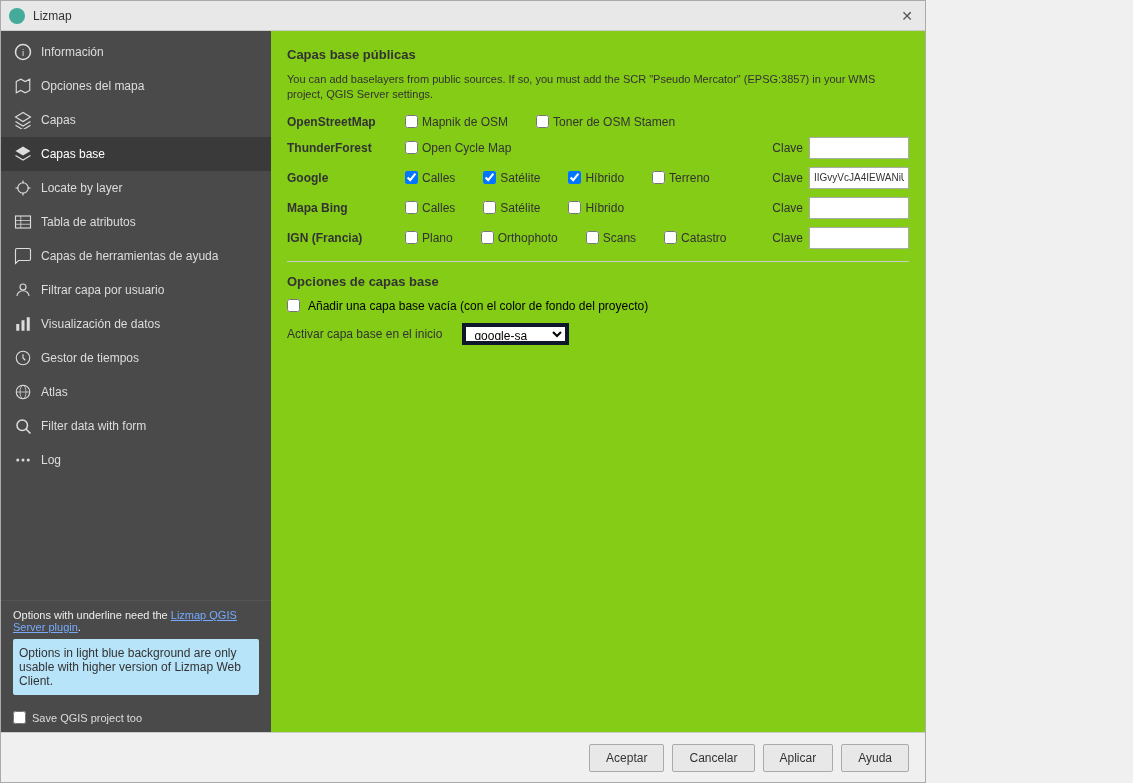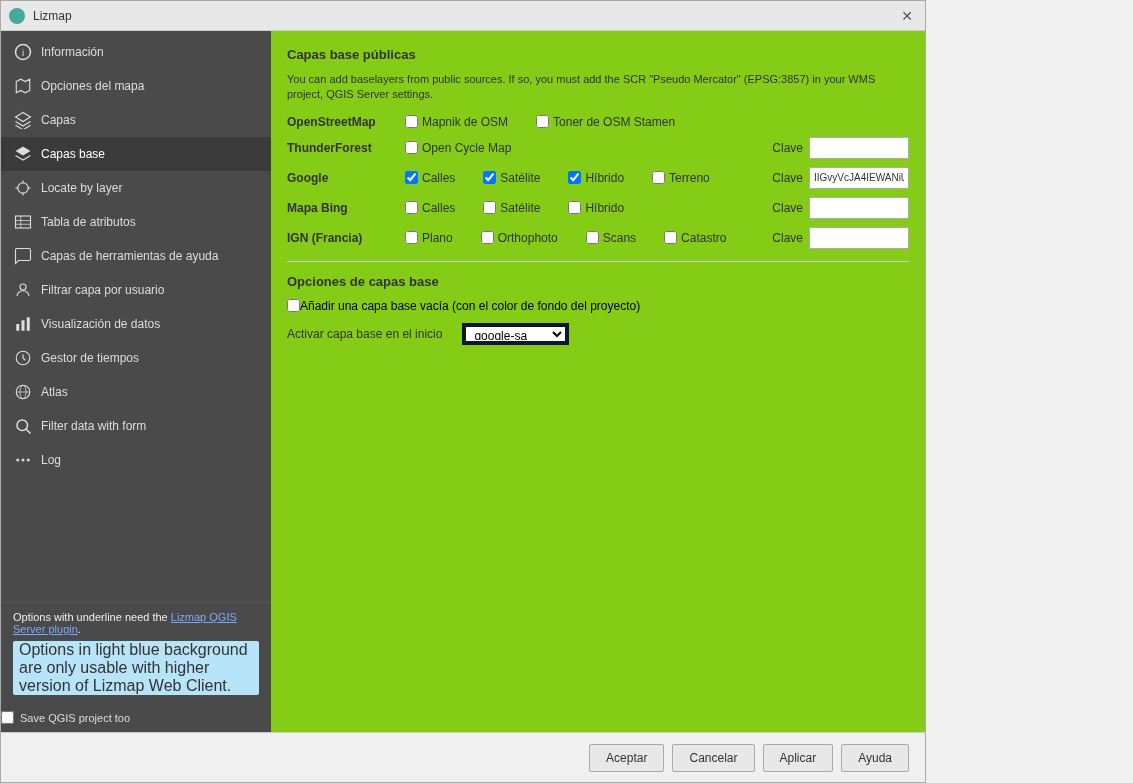--- a/index.html
+++ b/index.html
@@ -17,23 +17,23 @@
     
     .sidebar { width: 270px; background: #4a4a4a; color: #eee; display: flex; flex-direction: column; flex-shrink: 0; }
     .sidebar-items { flex: 1; overflow-y: auto; padding: 4px 0; }
     .sidebar-item { display: flex; align-items: center; padding: 7px 12px; cursor: pointer; color: #ddd; font-size: 12px; }
     .sidebar-item.active { background: #3a3a3a; color: #fff; }
     .sidebar-icon { width: 20px; height: 20px; margin-right: 8px; display: flex; align-items: center; justify-content: center; flex-shrink: 0; }
     .sidebar-label { font-size: 12px; }
     
     .sidebar-footer { padding: 8px 12px; border-top: 1px solid #555; font-size: 11px; }
     .sidebar-footer a { color: #7af; text-decoration: underline; cursor: pointer; }
-    .sidebar-footer .light-blue-note { background: #b8e4f9; color: #333; padding: 0 6px; margin-top: 6px; font-size: 16px; border-radius: 2px; }
-    
-    .sidebar-save { display: flex; align-items: center; padding: 8px 0; gap: 6px; }
+    .sidebar-footer .light-blue-note { background: #b8e4f9; color: #333; padding: 7px 6px; margin-top: 6px; font-size: 12px; border-radius: 2px; }
+    
+    .sidebar-save { display: flex; align-items: center; padding: 8px 12px; gap: 6px; }
     .sidebar-save label { color: #ddd; font-size: 11px; }
     
     
     .content-area { flex: 1; background: #84cc16; padding: 16px; overflow-y: auto; }
     
     .section-title { font-size: 13px; font-weight: bold; color: #333; margin-bottom: 10px; }
     
     .info-text { font-size: 11px; color: #333; margin-bottom: 12px; line-height: 1.4; }
     
     .row { display: flex; align-items: center; margin-bottom: 8px; gap: 8px; }
@@ -45,21 +45,21 @@
     .clave-input-filled { width: 100px; height: 22px; border: 1px solid #aaa; background: #fff; padding: 2px 4px; font-size: 10px; color: #333; }
     
     .checkbox-item { display: flex; align-items: center; gap: 4px; font-size: 12px; color: #333; }
     .checkbox-item input[type="checkbox"] { cursor: pointer; }
     
     .divider { height: 1px; background: #ccc; margin: 12px 0; }
     
     .options-section { margin-top: 4px; }
     .options-title { font-size: 13px; font-weight: bold; color: #333; margin-bottom: 10px; }
     
-    .add-layer-row { display: flex; align-items: center; margin-bottom: 10px; }
+    .add-layer-row { display: flex; align-items: center; gap: 8px; margin-bottom: 10px; }
     
     .activate-row { display: flex; align-items: center; gap: 20px; }
     .activate-label { font-size: 12px; color: #333; }
     
     select { height: 22px; font-size: 12px; border: 4px solid #0f172a; background: #fff; padding: 1px 4px; cursor: pointer; }
     
     
     .bottom-bar { height: 50px; background: #f0f0f0; border-top: 1px solid #ccc; display: flex; align-items: center; justify-content: flex-end; padding: 0 16px; gap: 8px; flex-shrink: 0; }
     .btn { height: 28px; padding: 0 16px; font-size: 12px; border: 1px solid #aaa; background: #e8e8e8; cursor: pointer; border-radius: 2px; color: #333; }
     

